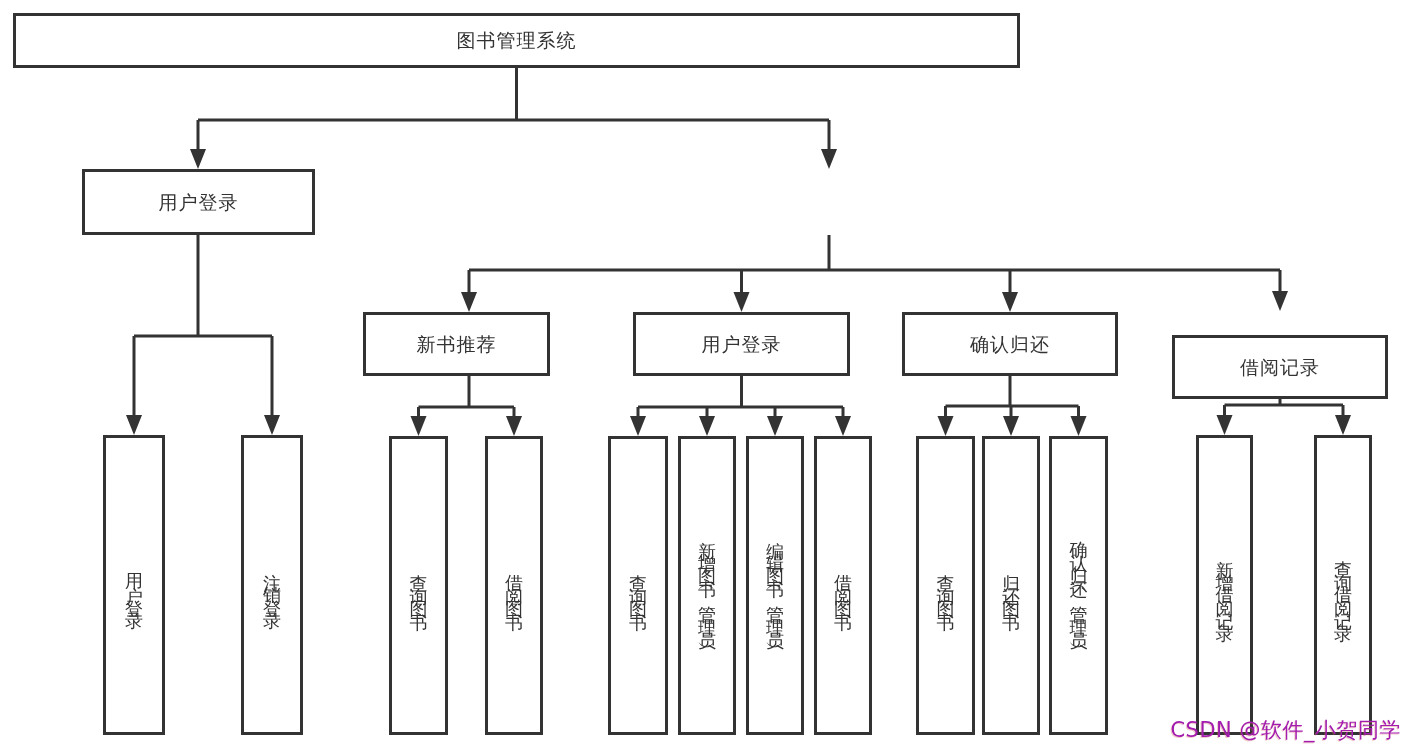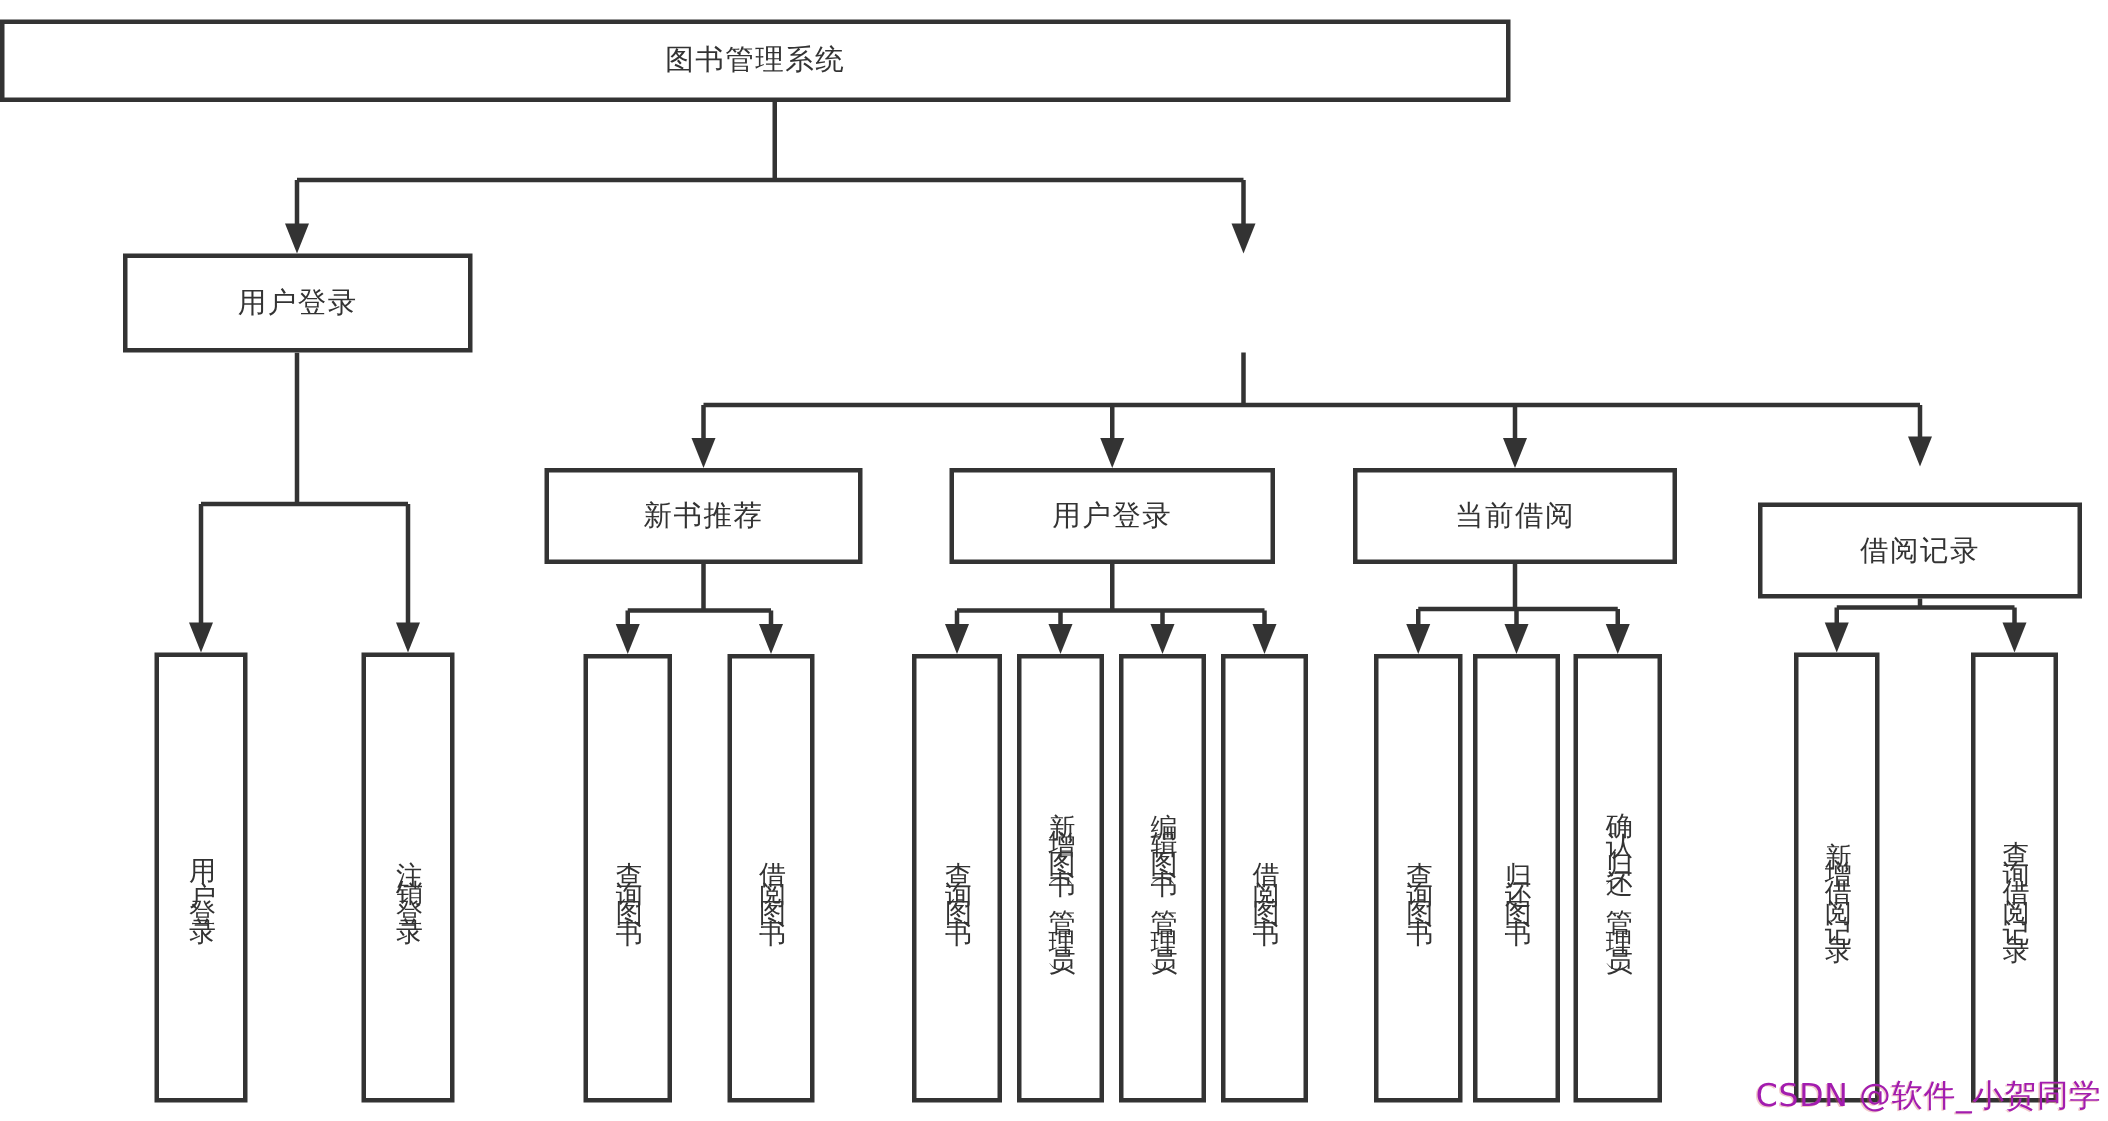--- a/index.html
+++ b/index.html
@@ -38,26 +38,26 @@
   .vbox {
     font-size: 18px;
   }
   .vbox .vlabel {
     writing-mode: vertical-rl;
     letter-spacing: 13px;
     line-height: 1;
     white-space: nowrap;
   }
   
-  .n-root      { left: 0;   top: 13px;  width: 1007px; height: 55px; }
+  .n-root      { left: 13px;   top: 13px;  width: 1007px; height: 55px; }
   
   .n-l2-user   { left: 82px;   top: 169px; width: 233px;  height: 66px; }
   .n-l2-book   { left: 711px;  top: 169px; width: 236px;  height: 66px; }
   
-  .n-l3-rec    { left: 363px;  top: 312px; width: 212px;  height: 64px; }
+  .n-l3-rec    { left: 363px;  top: 312px; width: 187px;  height: 64px; }
   .n-l3-borrow { left: 633px;  top: 312px; width: 217px;  height: 64px; }
   .n-l3-cur    { left: 902px;  top: 312px; width: 216px;  height: 64px; }
   .n-l3-recs   { left: 1172px; top: 311px; width: 216px;  height: 64px; margin-top: 24px; }
   
   .n-u1 { left: 103px;  top: 435px; width: 62px; height: 300px; }
   .n-u2 { left: 241px;  top: 435px; width: 62px; height: 300px; }
   .n-n1 { left: 389px;  top: 436px; width: 59px; height: 299px; }
   .n-n2 { left: 485px;  top: 436px; width: 58px; height: 299px; }
   .n-b1 { left: 608px;  top: 436px; width: 60px; height: 299px; }
   .n-b2 { left: 678px;  top: 436px; width: 58px; height: 299px; }
@@ -137,21 +137,21 @@
     <span>用户登录</span>
   </div>
 
   <div class="box n-l3-rec">
     <span>新书推荐</span>
   </div>
   <div class="box n-l3-borrow">
     <span>用户登录</span>
   </div>
   <div class="box n-l3-cur">
-    <span>当前借阅</span>
+    <span>确认归还</span>
   </div>
   <div class="box n-l3-recs">
     <span>借阅记录</span>
   </div>
 
   <div class="box vbox n-u1">
     <span class="vlabel">用户登录</span>
   </div>
   <div class="box vbox n-u2">
     <span class="vlabel">注销登录</span>

